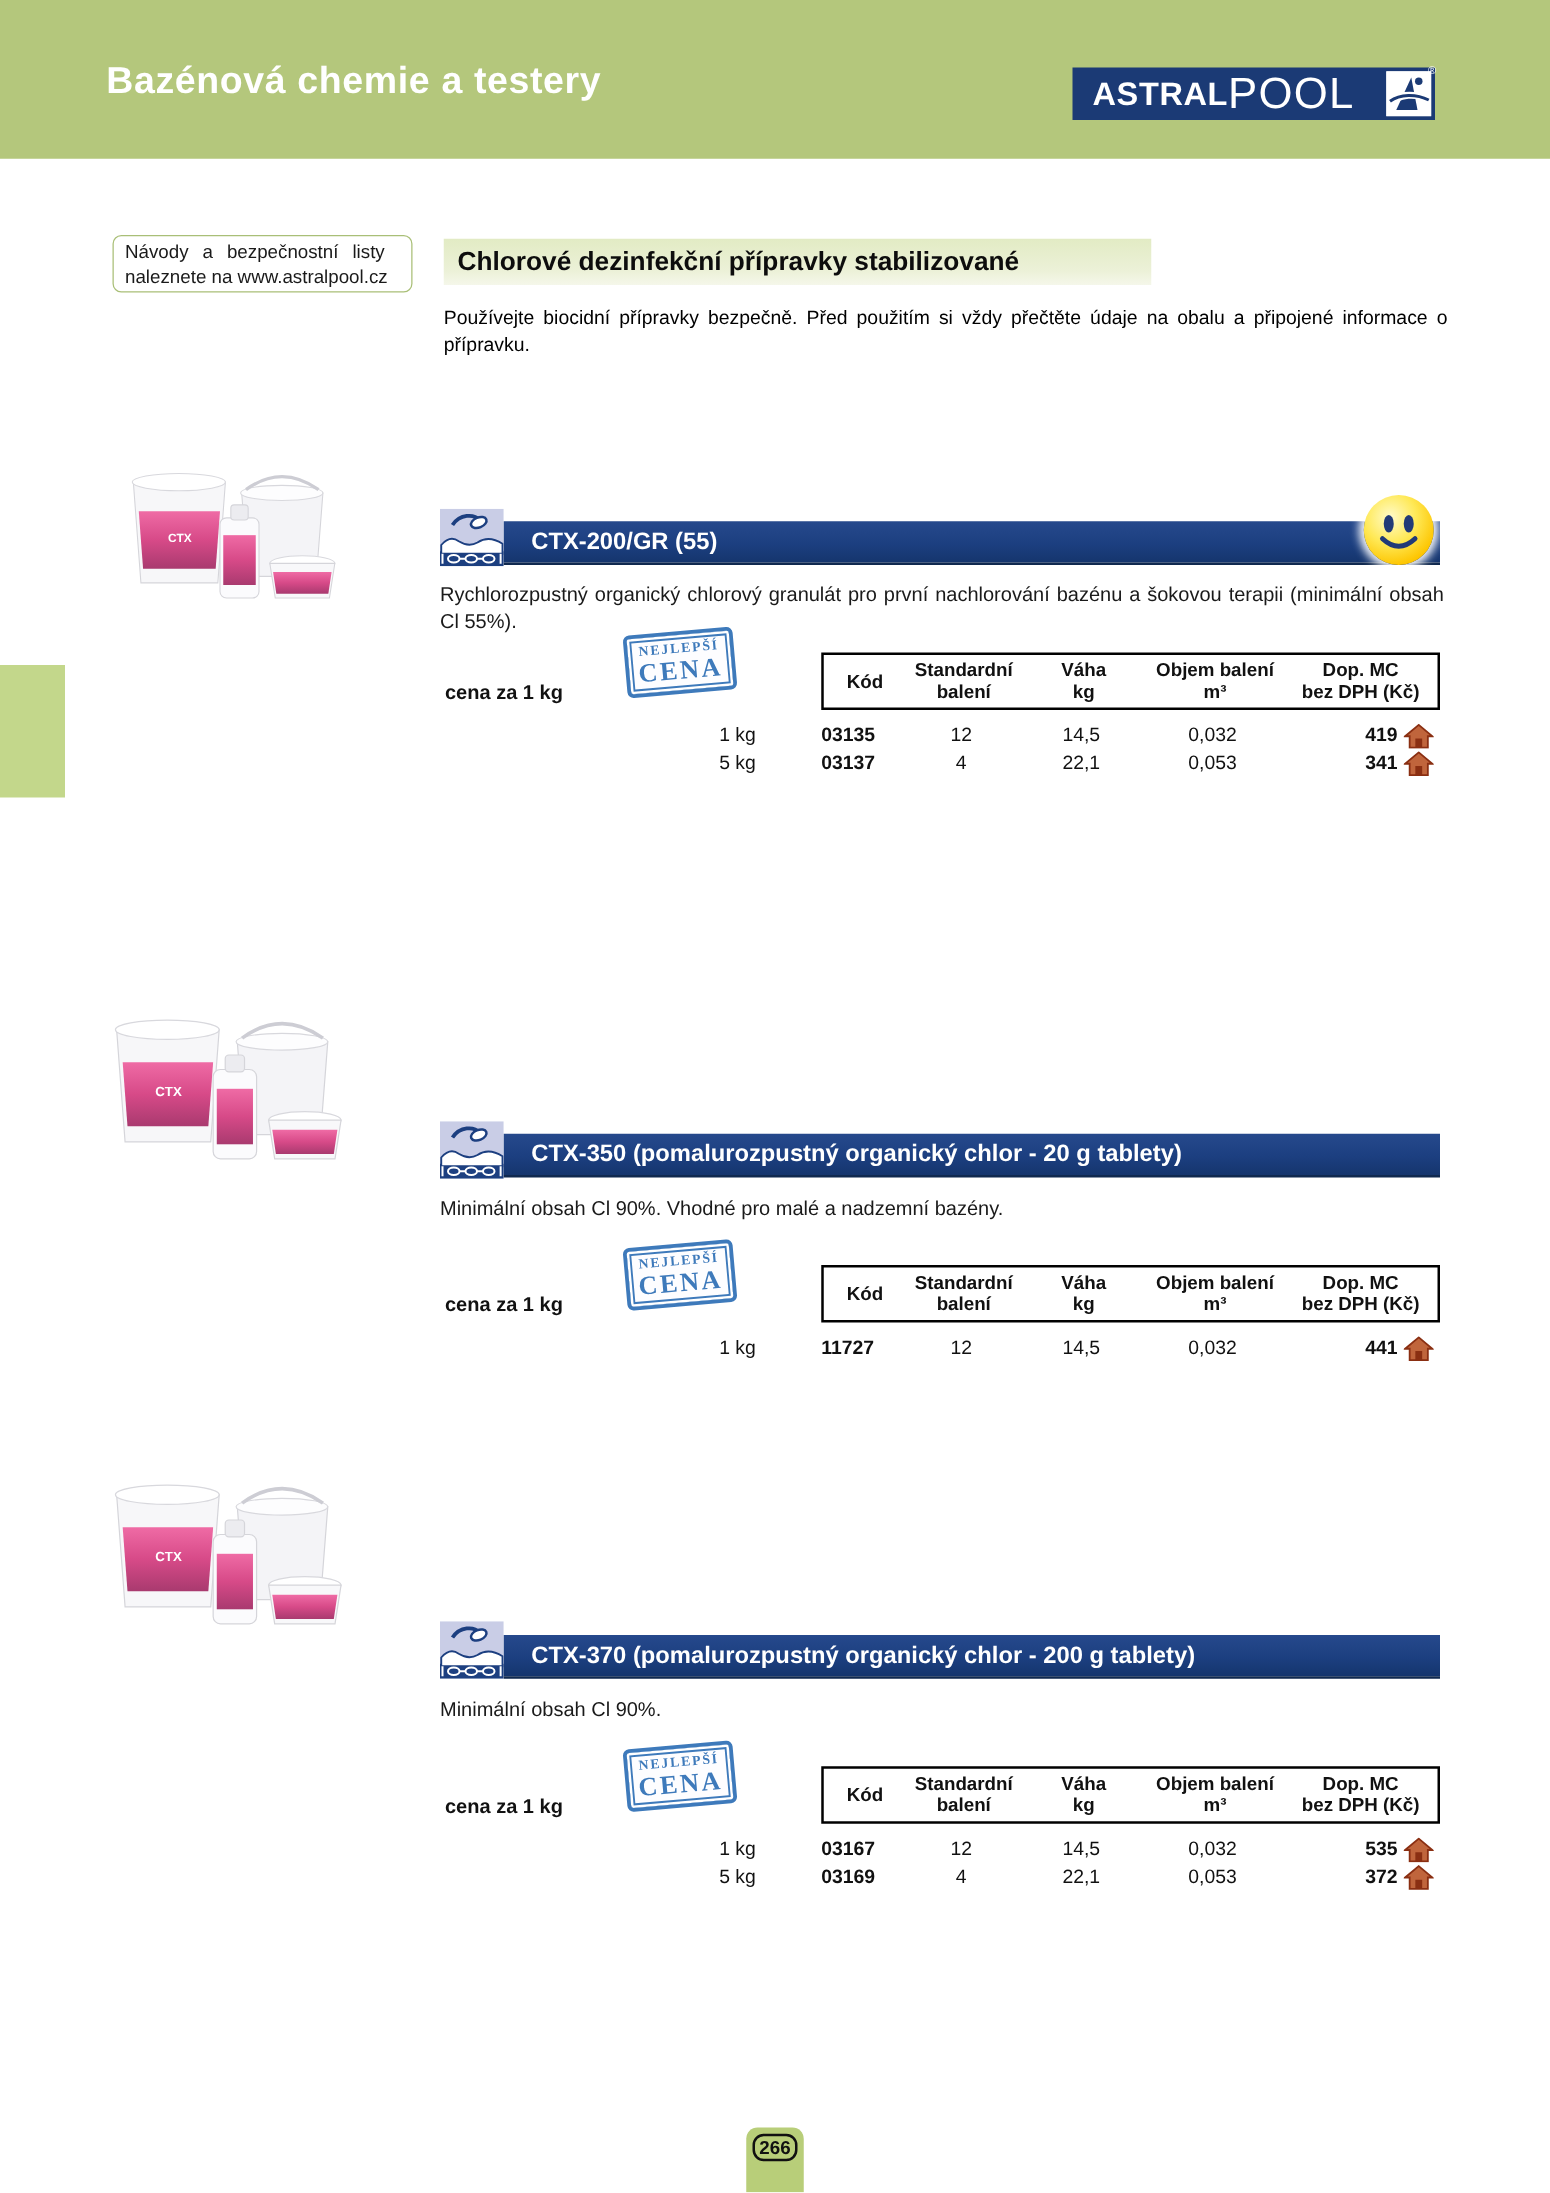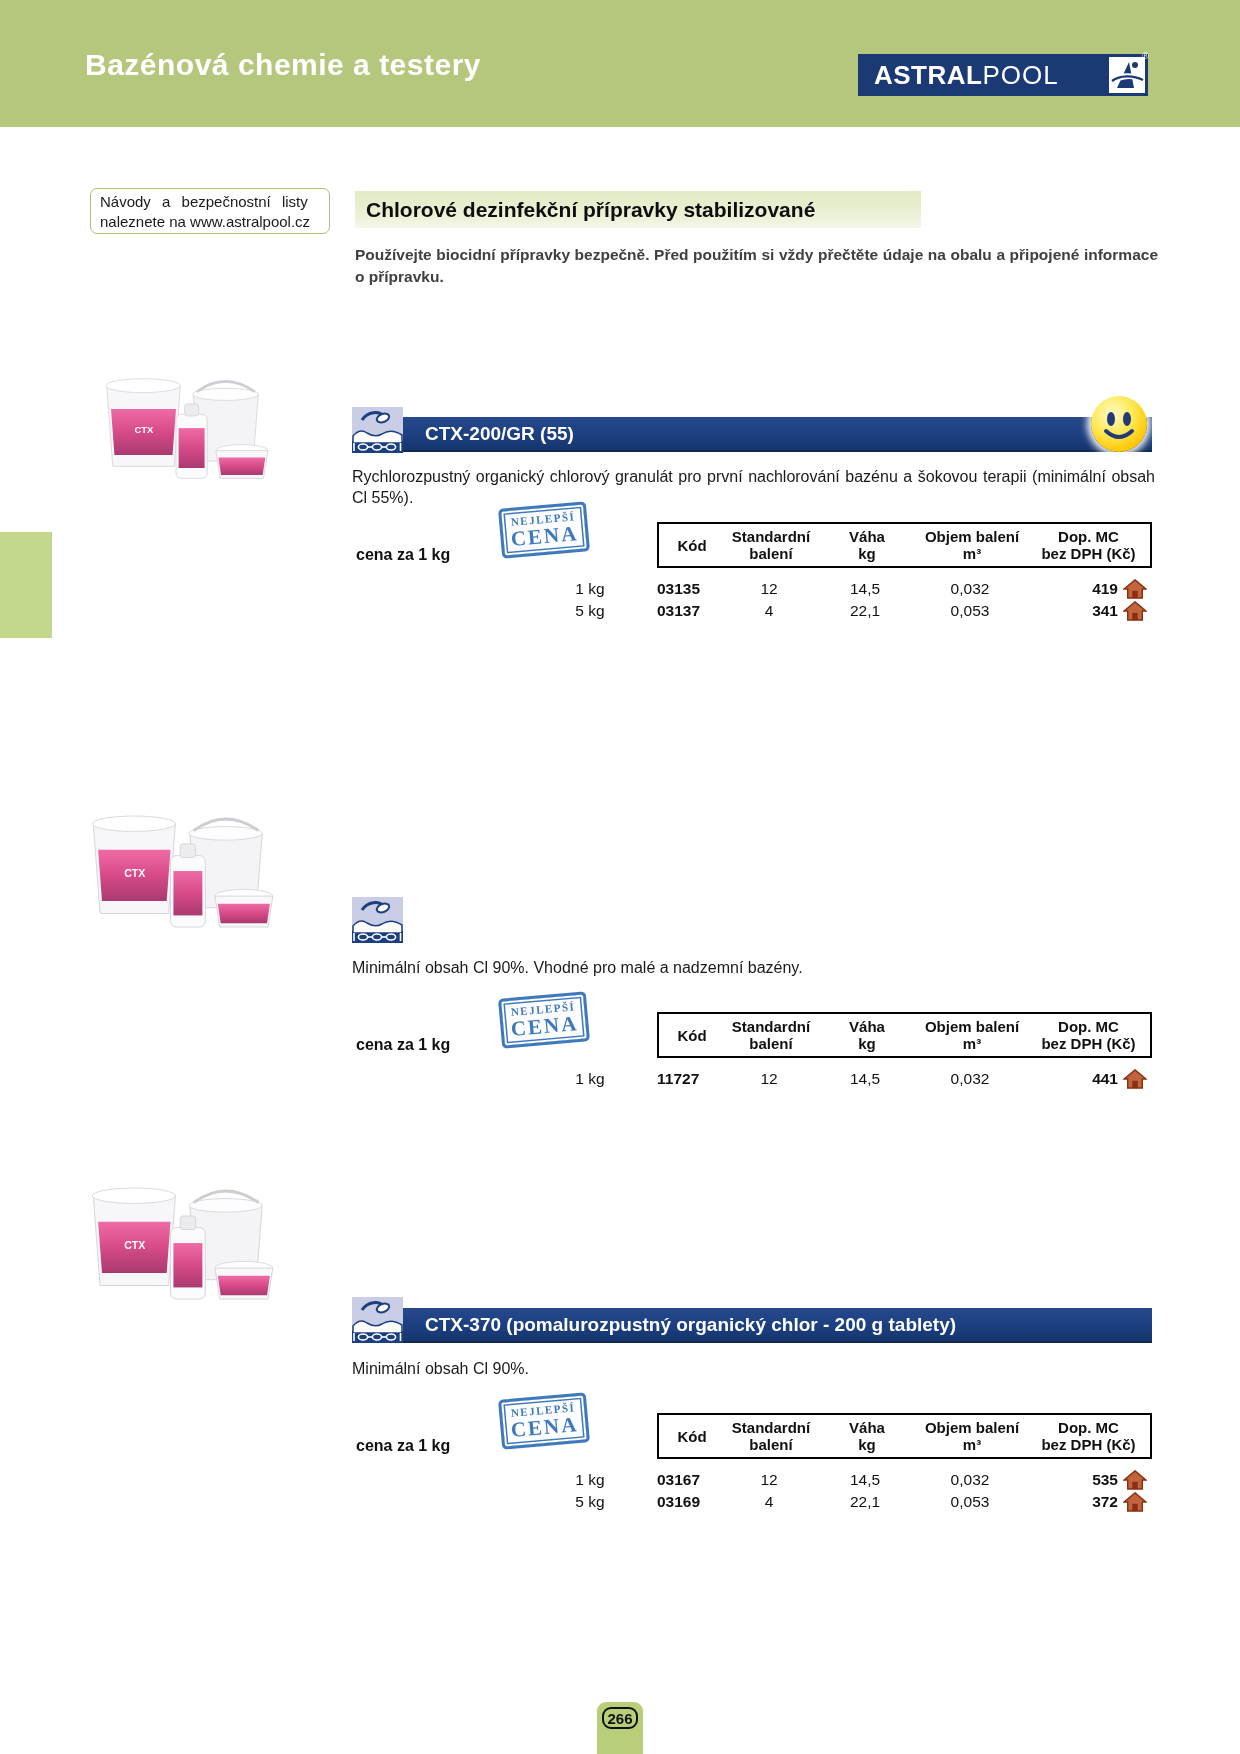--- a/index.html
+++ b/index.html
@@ -5,35 +5,35 @@
   html,body{margin:0;padding:0;background:#ffffff;}
   .page{position:relative;width:1240px;height:1754px;background:#fff;
         font-family:"Liberation Sans",sans-serif;overflow:hidden;color:#111;}
 
   
   .band{position:absolute;left:0;top:0;width:1240px;height:127px;background:#b4c77c;}
   .page-title{position:absolute;left:85px;top:48px;font-size:30px;font-weight:bold;color:#fff;letter-spacing:.5px;}
   .logo{position:absolute;left:858px;top:54px;width:290px;height:42px;background:#1b3a75;
         display:flex;align-items:center;box-sizing:border-box;padding-left:16px;}
   .logo .b1{color:#fff;font-weight:bold;font-size:26px;letter-spacing:.5px;}
-  .logo .b2{color:#fff;font-weight:normal;font-size:26px;letter-spacing:1px;}
+  .logo .b2{color:#fff;font-weight:normal;font-size:35px;letter-spacing:1px;}
   .logo .emblem{position:absolute;right:3px;top:3px;width:36px;height:36px;background:#fff;}
   .logo .reg{position:absolute;right:-1px;top:-3px;color:#fff;font-size:9px;}
 
   
   .info-box{position:absolute;left:90px;top:188px;width:240px;height:46px;background:#fff;
             border:1px solid #a9bf77;border-radius:7px;box-sizing:border-box;
             padding:3px 9px;font-size:15px;line-height:20px;color:#1a1a1a;}
   .info-box .l1{word-spacing:7px;}
   .section-bar{position:absolute;left:355px;top:191px;width:566px;height:37px;
                background:linear-gradient(180deg,#e2ebc4 0%,#ecf1d8 70%,#f5f7ea 100%);
                display:flex;align-items:center;padding-left:11px;box-sizing:border-box;
                font-size:21px;font-weight:bold;color:#0d0d0d;}
-  .warning{position:absolute;left:355px;top:244px;width:803px;color:#404040;
-           font-weight:bold;font-size:15.5px;line-height:22px;text-align:justify;}
+  .warning{position:absolute;left:355px;top:244px;width:803px;color:#000000;
+           font-weight:normal;font-size:15.5px;line-height:22px;text-align:justify;}
 
   .side-tab{position:absolute;left:0;top:532px;width:52px;height:106px;background:#c3d78b;}
 
   
   .pbar{position:absolute;left:403px;width:749px;height:35px;
         background:linear-gradient(180deg,#26498c 0%,#1c3f80 55%,#15356d 100%);
         color:#fff;font-weight:bold;font-size:19px;display:flex;align-items:center;
         padding-left:22px;box-sizing:border-box;border-bottom:2px solid #10294f;}
   .picon{position:absolute;left:352px;width:51px;height:46px;}
   .desc{position:absolute;left:352px;width:803px;font-size:16px;line-height:21px;
@@ -267,20 +267,23 @@
         <ellipse cx="11" cy="40" rx="4.6" ry="3"></ellipse>
           <ellipse cx="25" cy="40" rx="4.6" ry="3"></ellipse>
           <ellipse cx="39" cy="40" rx="4.6" ry="3"></ellipse>
         <line x1="2" y1="36" x2="2" y2="44"></line>
           <line x1="48.5" y1="36" x2="48.5" y2="44"></line>
         <line x1="15.6" y1="40" x2="20.4" y2="40"></line>
           <line x1="29.6" y1="40" x2="34.4" y2="40"></line>
       </g>
     </svg>
   </span>
+  <div class="pbar" style="top:907px;">
+    <span>CTX-350 (pomalurozpustný organický chlor - 20 g tablety)</span>
+  </div>
   <div class="desc" style="top:957px;">Minimální obsah Cl 90%. Vhodné pro malé a nadzemní bazény.</div>
   <div class="price-note" style="top:1036px;">cena za 1 kg</div>
   <div class="stamp" style="top:995px;">
     <span class="s1">NEJLEPŠÍ</span>
     <span class="s2">CENA</span>
   </div>
   <div class="thead" style="top:1012px;">
     <div class="hc c1">
         <span>Kód</span>
       </div>

